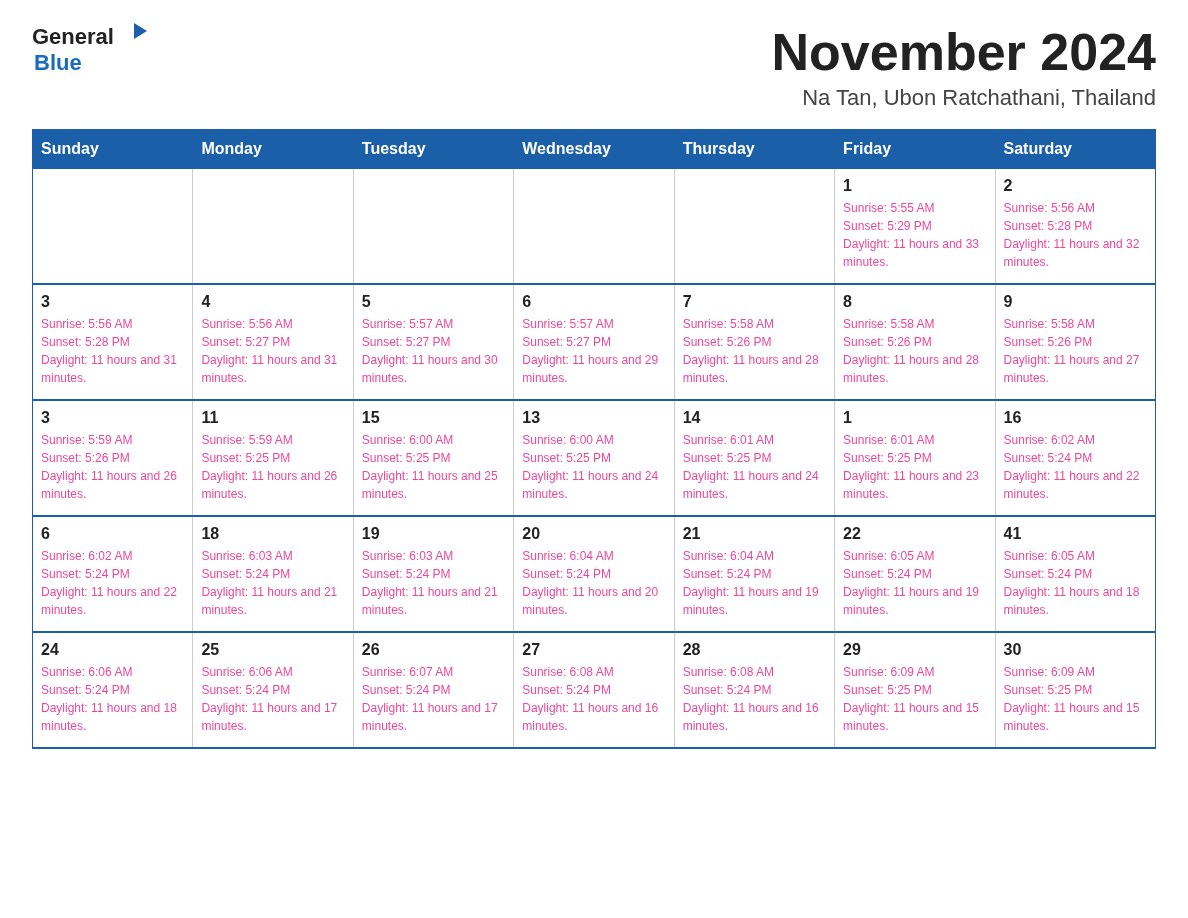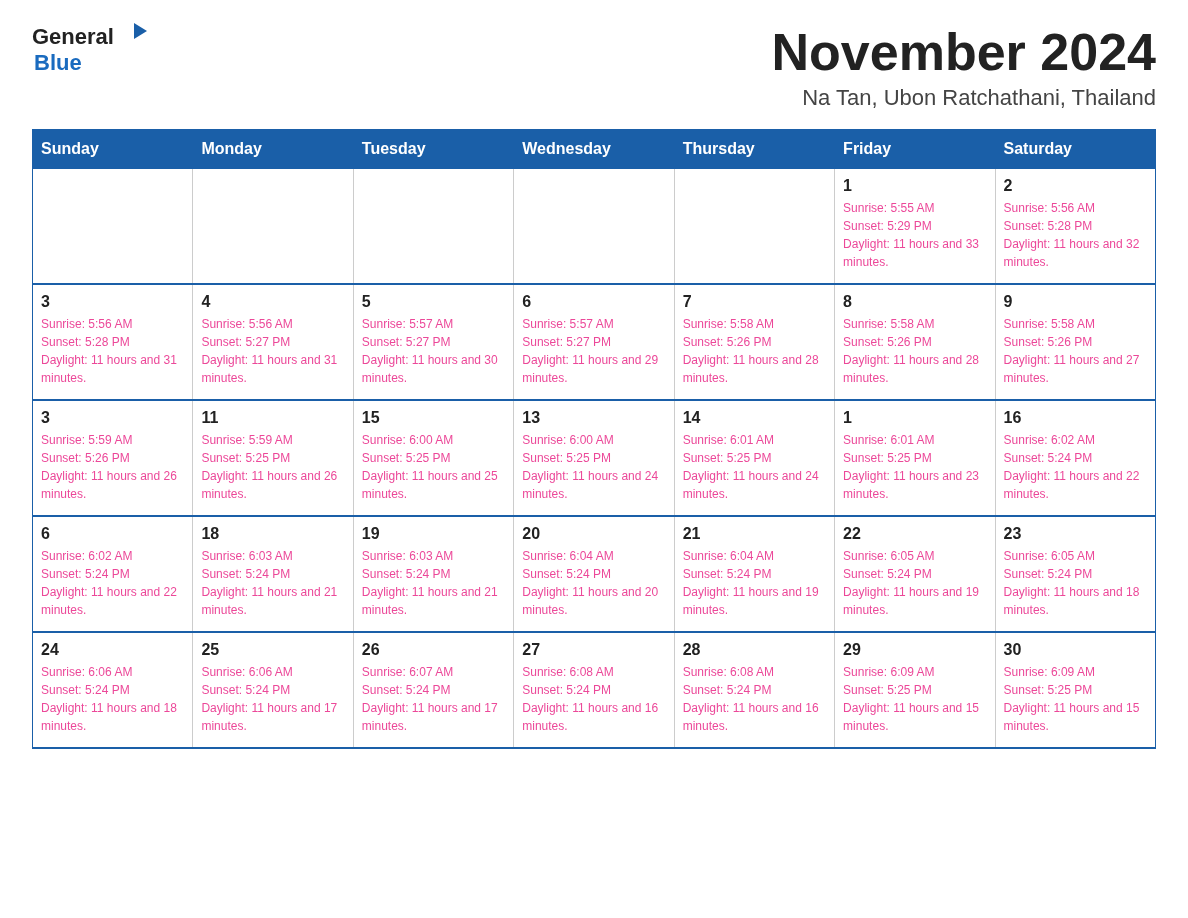--- a/index.html
+++ b/index.html
@@ -237,21 +237,21 @@
         </td>
         <td>
           <span class="day-number">21</span>
           <div class="day-info">Sunrise: 6:04 AM<br>Sunset: 5:24 PM<br>Daylight: 11 hours and 19 minutes.</div>
         </td>
         <td>
           <span class="day-number">22</span>
           <div class="day-info">Sunrise: 6:05 AM<br>Sunset: 5:24 PM<br>Daylight: 11 hours and 19 minutes.</div>
         </td>
         <td>
-          <span class="day-number">23</span>
+          <span class="day-number">41</span>
           <div class="day-info">Sunrise: 6:05 AM<br>Sunset: 5:24 PM<br>Daylight: 11 hours and 18 minutes.</div>
         </td>
       </tr>
       <tr>
         <td>
           <span class="day-number">24</span>
           <div class="day-info">Sunrise: 6:06 AM<br>Sunset: 5:24 PM<br>Daylight: 11 hours and 18 minutes.</div>
         </td>
         <td>
           <span class="day-number">25</span>

